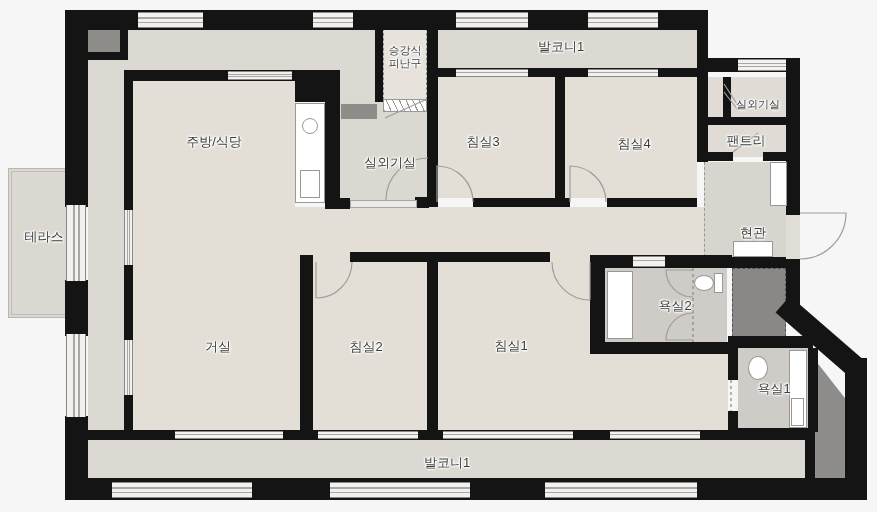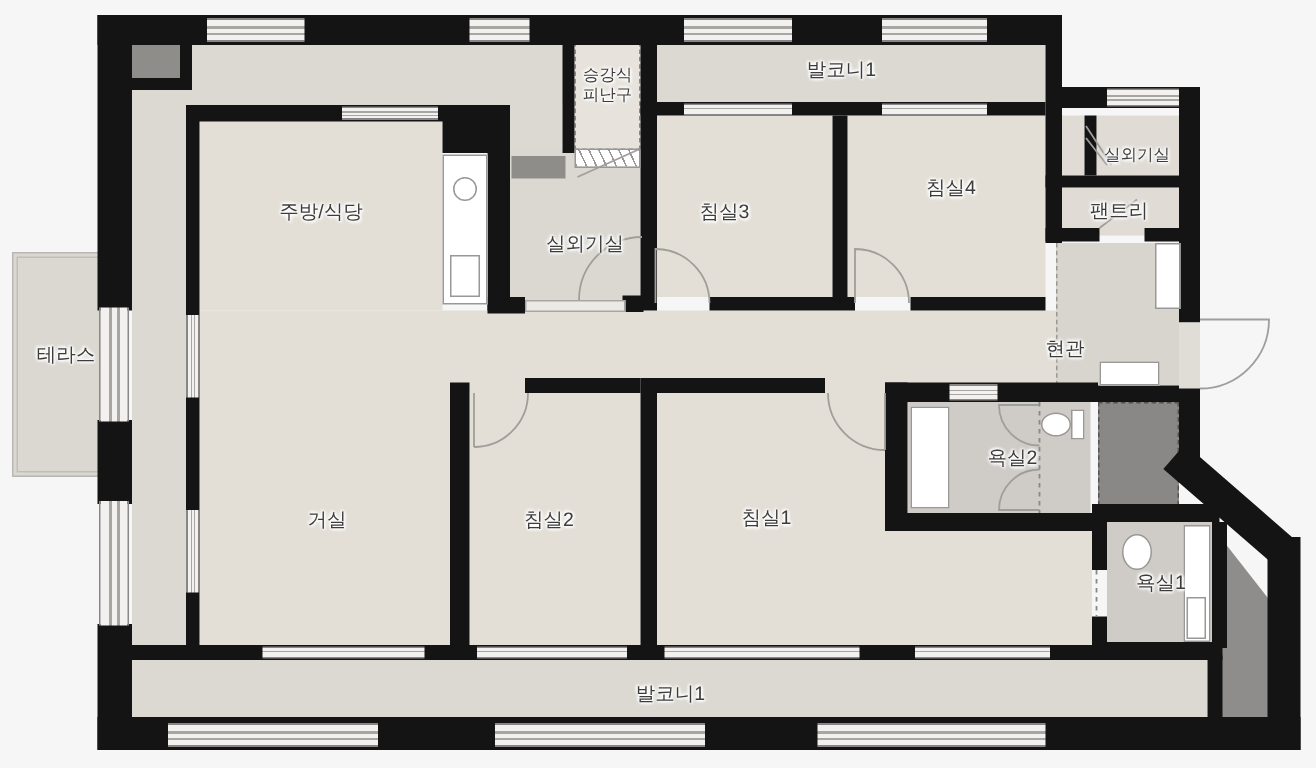--- a/index.html
+++ b/index.html
@@ -155,25 +155,25 @@
   </svg>
 
   <div class="lbl" style="left:44px;top:237px">테라스</div>
   <div class="lbl" style="left:214px;top:142px">주방/식당</div>
   <div class="lbl small" style="left:405px;top:57px">
     <div>승강식</div>
     <div>피난구</div>
   </div>
   <div class="lbl" style="left:561px;top:47px">발코니1</div>
   <div class="lbl" style="left:483px;top:142px">침실3</div>
-  <div class="lbl" style="left:634px;top:126px">침실4</div>
+  <div class="lbl" style="left:634px;top:144px">침실4</div>
   <div class="lbl small" style="left:758px;top:104px">실외기실</div>
   <div class="lbl" style="left:746px;top:141px">팬트리</div>
   <div class="lbl" style="left:390px;top:163px">실외기실</div>
-  <div class="lbl" style="left:710px;top:233px">현관</div>
+  <div class="lbl" style="left:753px;top:233px">현관</div>
   <div class="lbl" style="left:675px;top:306px">욕실2</div>
   <div class="lbl" style="left:218px;top:347px">거실</div>
   <div class="lbl" style="left:366px;top:347px">침실2</div>
   <div class="lbl" style="left:511px;top:346px">침실1</div>
   <div class="lbl" style="left:774px;top:389px">욕실1</div>
   <div class="lbl" style="left:447px;top:463px">발코니1</div>
 
 </div>
 
 </body></html>

